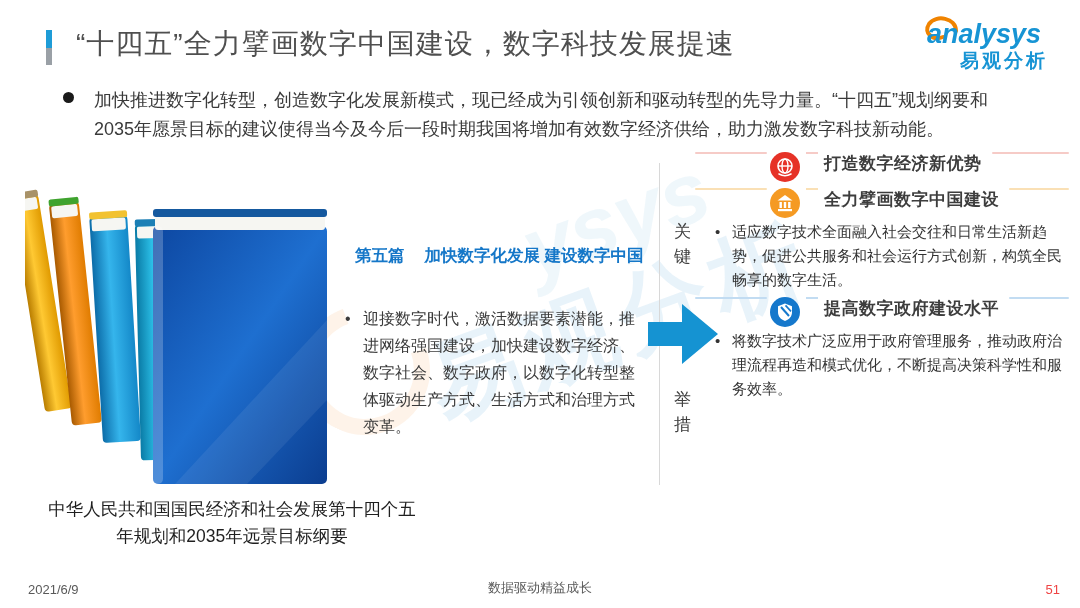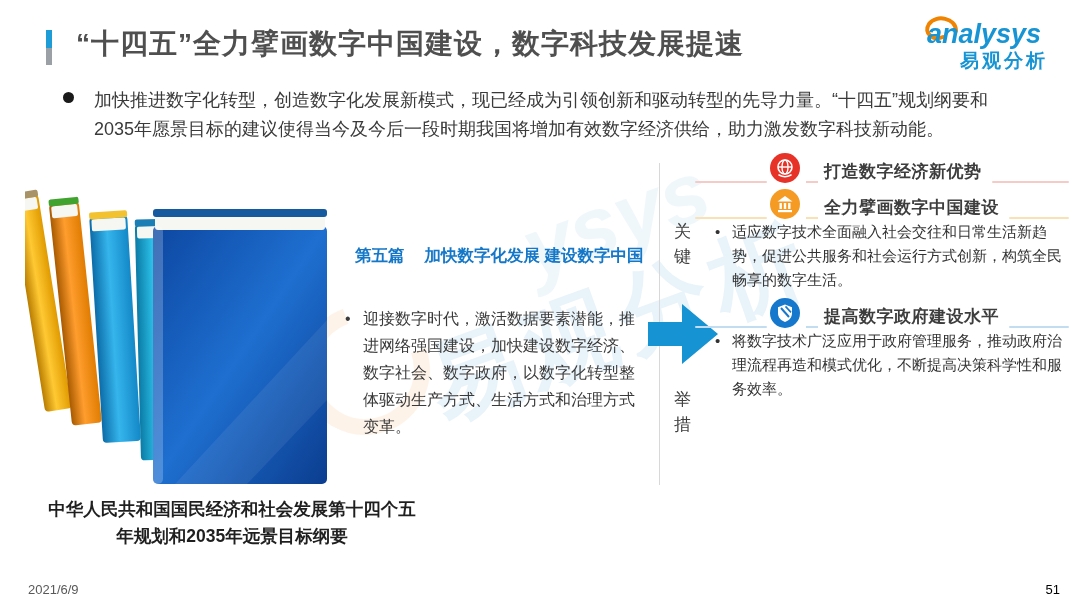--- a/index.html
+++ b/index.html
@@ -8,71 +8,71 @@
     position:relative; width:1080px; height:608px; margin:0 auto;
     background:#ffffff; overflow:hidden;
     font-family:"Liberation Sans","DejaVu Sans",sans-serif;
     color:#333;
   }
   
   .accent-bar { position:absolute; left:46px; top:30px; width:6px; height:35px; }
   .accent-bar .seg-blue { display:block; width:100%; height:18px; background:#1e9cd7; }
   .accent-bar .seg-gray { display:block; width:100%; height:17px; background:#9aa0a6; }
   .page-title {
-    position:absolute; left:76px; top:25px; font-size:28px; font-weight:bold;
+    position:absolute; left:76px; top:25px; font-size:28px; font-weight:normal;
     color:#4f4f4f; letter-spacing:1px; white-space:nowrap;
   }
   .logo { position:absolute; right:16px; top:8px; width:152px; height:66px; }
   .intro { position:absolute; left:94px; top:86px; width:925px; font-size:18px; line-height:29px; color:#3a3a3a; }
   .intro-dot { position:absolute; left:63px; top:92px; width:11px; height:11px; border-radius:50%; background:#1a1a1a; }
 
   
   .wm { position:absolute; white-space:nowrap; pointer-events:none; z-index:0; }
   .wm-cjk { left:420px; top:260px; font-size:92px; font-weight:bold; color:rgba(80,165,215,0.13); transform:rotate(-20deg); letter-spacing:8px; }
   .wm-latin { left:520px; top:170px; font-size:86px; font-weight:bold; font-style:italic; color:rgba(100,175,220,0.10); transform:rotate(-20deg); }
   .wm-swirl { position:absolute; left:300px; top:305px; width:130px; height:130px; border:16px solid rgba(242,153,74,0.12); border-radius:50%; border-top-color:transparent; transform:rotate(25deg); z-index:0; }
 
   .content { position:absolute; inset:0; z-index:1; }
 
   
   .books { position:absolute; left:25px; top:160px; width:320px; height:335px; }
   .book-caption { position:absolute; left:18px; top:496px; width:428px; text-align:center;
-    font-size:17.5px; font-weight:bold; color:#1f1f1f; line-height:27px; }
+    font-size:17.5px; font-weight:normal; color:#1f1f1f; line-height:27px; }
 
   
   .mid-heading { position:absolute; left:355px; top:245px; font-size:16.5px; font-weight:bold; color:#1577c8; white-space:nowrap; }
   .mid-heading .sec-no { margin-right:20px; }
   .mid-bullet { position:absolute; left:363px; top:287px; width:276px; font-size:16px; line-height:27px; color:#3a3a3a;margin-top:18px; }
   .mid-bullet::before { content:"•"; position:absolute; left:-18px; top:0; color:#3a3a3a; }
 
   
   .v-divider { position:absolute; left:659px; top:163px; width:1px; height:322px; background:#d8d8d8; }
   .v-label { position:absolute; left:670px; width:24px; font-size:17px; color:#404040;
     writing-mode:vertical-rl; letter-spacing:26px; white-space:nowrap; }
   .v-label.top { top:208px; }
   .v-label.bottom { top:376px; }
   .big-arrow { position:absolute; left:648px; top:302px; width:72px; height:64px; }
 
   
   .right-col { position:absolute; left:695px; top:152px; width:374px; }
   .section { margin-bottom:5px; }
-  .sec-head { display:flex; align-items:flex-end; height:31px; }
+  .sec-head { display:flex; align-items:flex-start; height:31px; }
   .sec-line-l { width:72px; height:2px; background:var(--accent-light); border-radius:1px; }
   .icon-circle { width:30px; height:30px; border-radius:50%; background:var(--accent);
     display:flex; align-items:center; justify-content:center; margin:0 3px; flex:none; }
   .sec-dash { width:12px; height:2px; background:var(--accent-light); margin:0 6px 0 3px; }
   .sec-title { font-size:17px; font-weight:bold; color:#3d3d3d; letter-spacing:0.5px; margin-right:10px; white-space:nowrap; }
   .sec-line-r { flex:1; height:2px; background:var(--accent-light); border-radius:1px; }
   .sec-body { position:relative; margin:1px 0 0 37px; width:336px; font-size:15px; line-height:24px; color:#333; }
   .sec-body::before { content:"•"; position:absolute; left:-17px; top:0; color:#333; }
 
   
   .footer-date { position:absolute; left:28px; bottom:11px; font-size:13px; color:#595959; }
   .footer-center { position:absolute; left:0; right:0; bottom:11px; text-align:center; font-size:13px; color:#595959; }
-  .footer-page { position:absolute; right:20px; bottom:11px; font-size:13px; color:#000000; }
+  .footer-page { position:absolute; right:20px; bottom:11px; font-size:13px; color:#ef4444; }
 </style>
 </head>
 <body>
 
 <div class="page">
 
   <div class="wm wm-latin">ysys</div>
   <div class="wm wm-cjk">易观分析</div>
   <div class="wm-swirl"></div>
 
@@ -219,16 +219,17 @@
           <div class="sec-title">提高数字政府建设水平</div>
           <div class="sec-line-r"></div>
         </div>
         <div class="sec-body">将数字技术广泛应用于政府管理服务，推动政府治理流程再造和模式优化，不断提高决策科学性和服务效率。</div>
       </div>
 
 
     </div>
 
     <div class="footer-date">2021/6/9</div>
+    <div class="footer-center">数据驱动精益成长</div>
     <div class="footer-page">51</div>
 
   </div>
 </div>
 
 </body></html>

